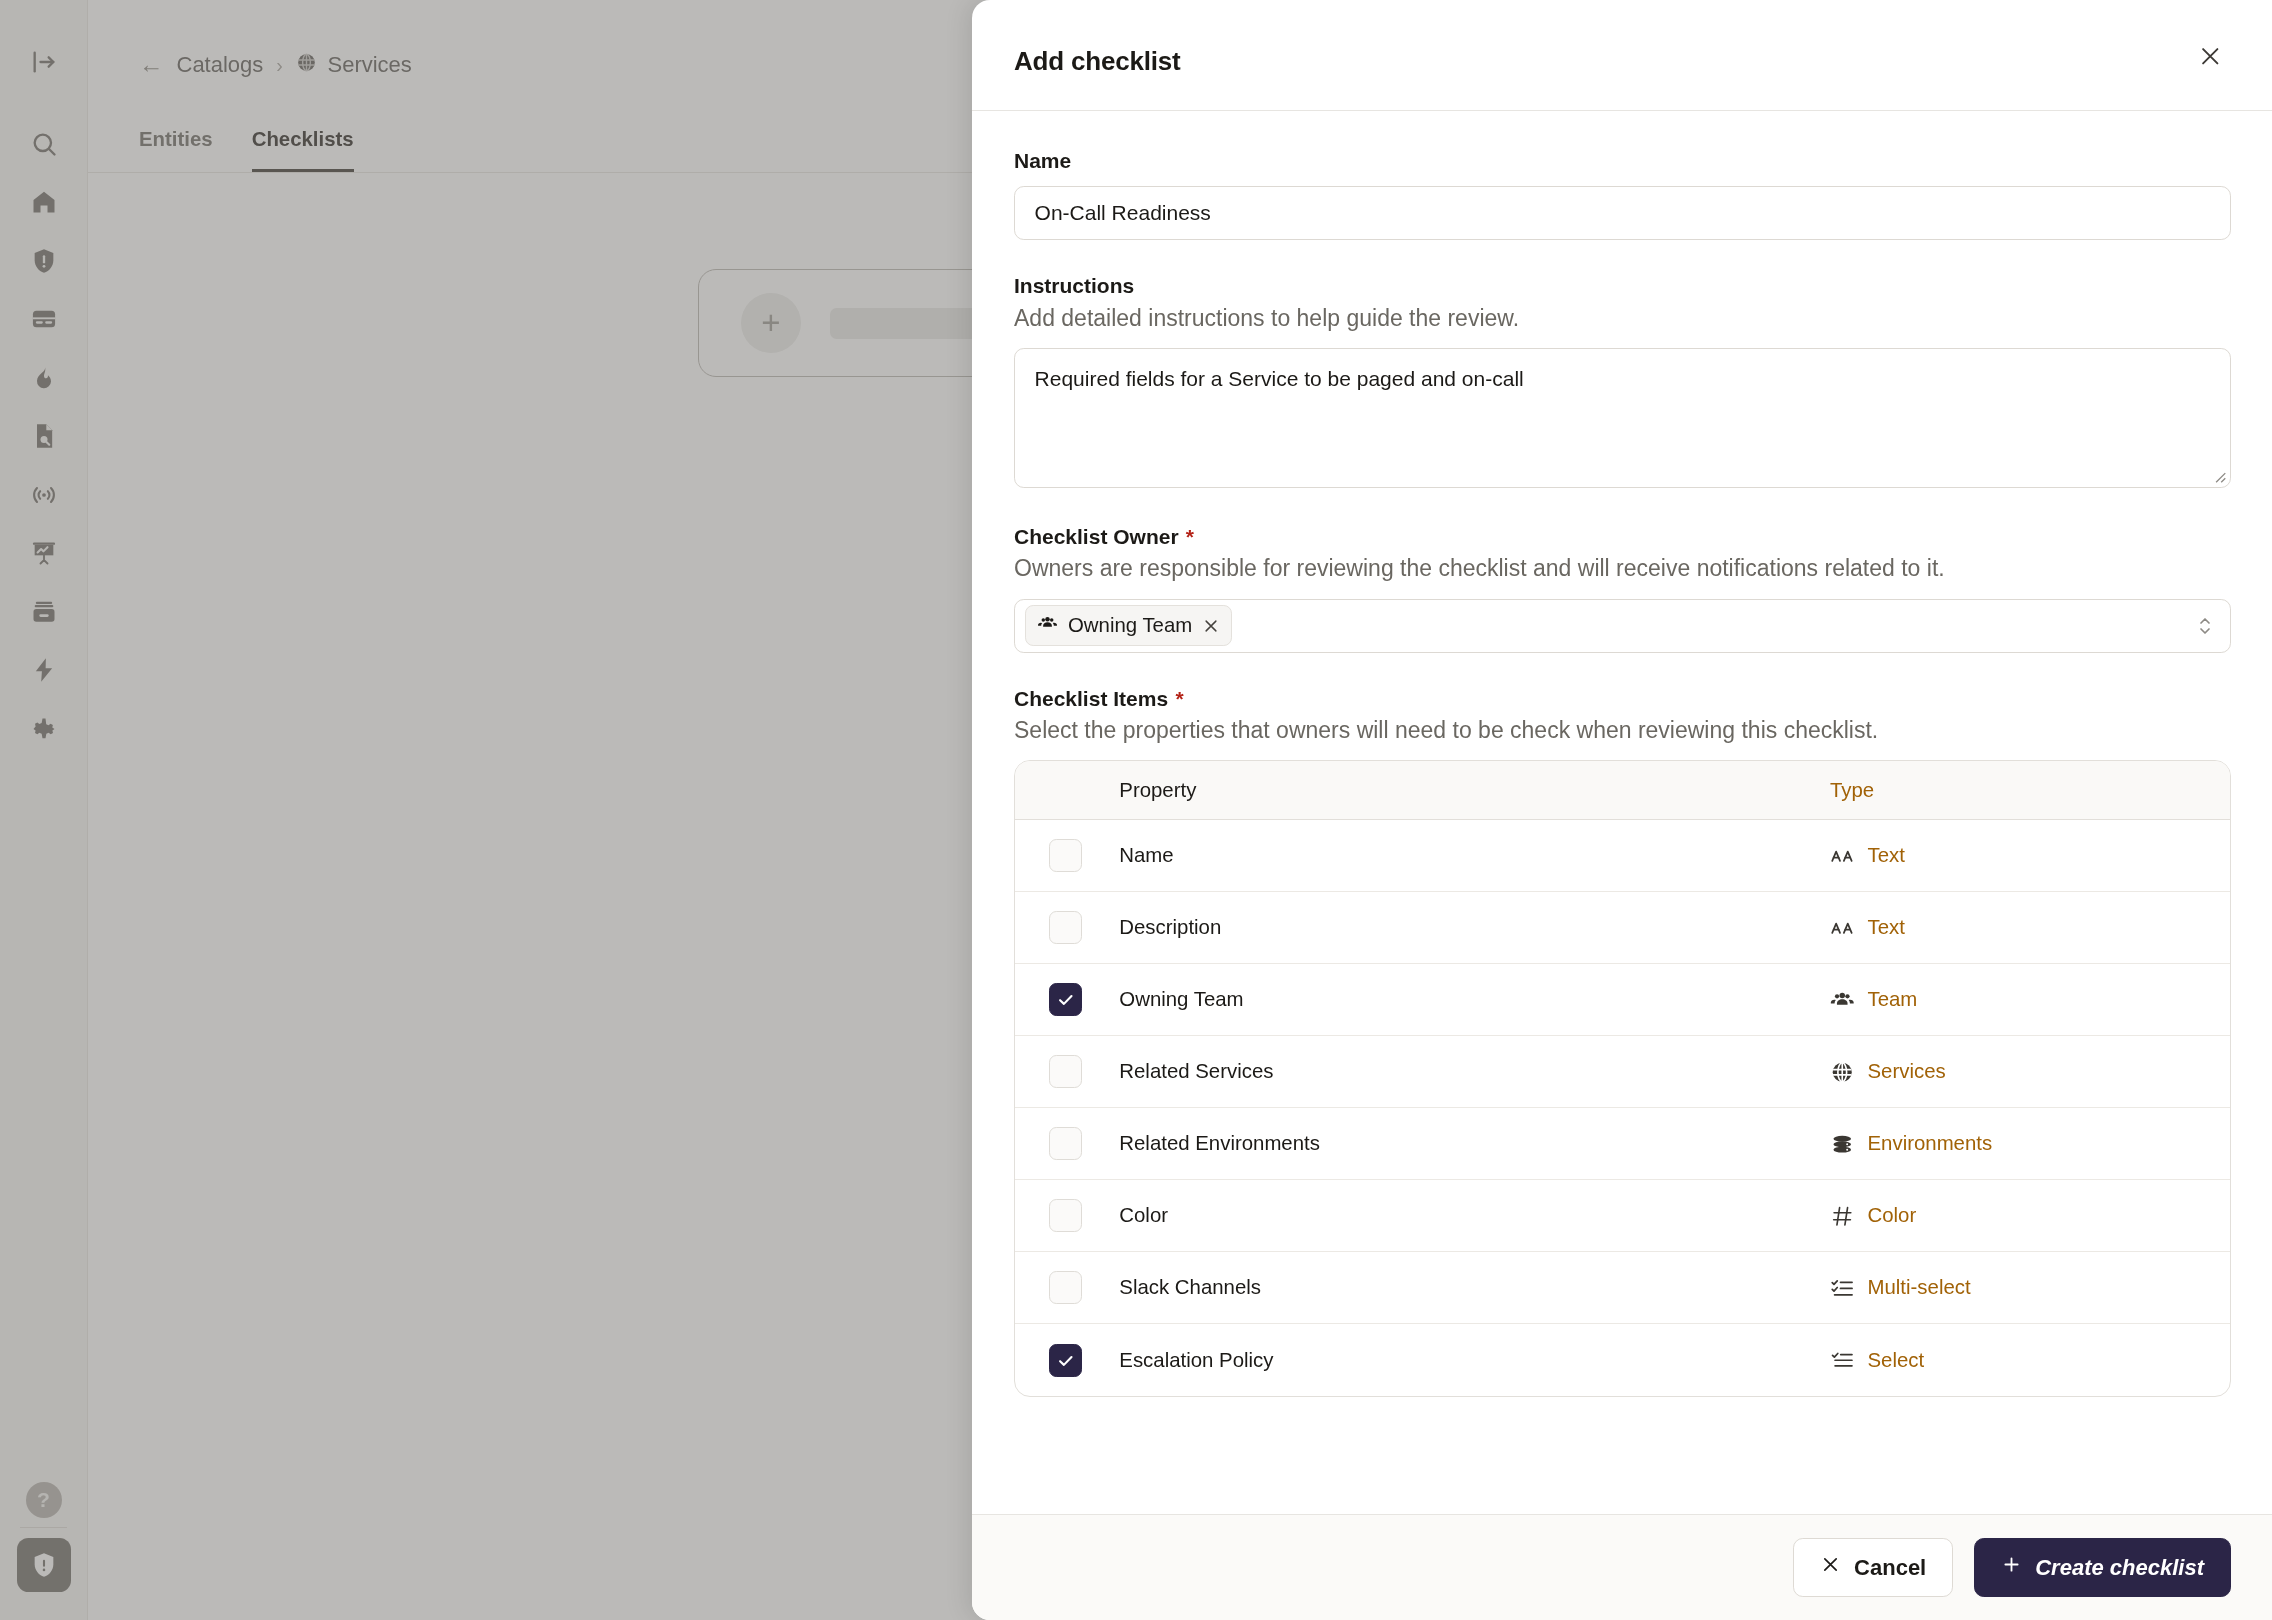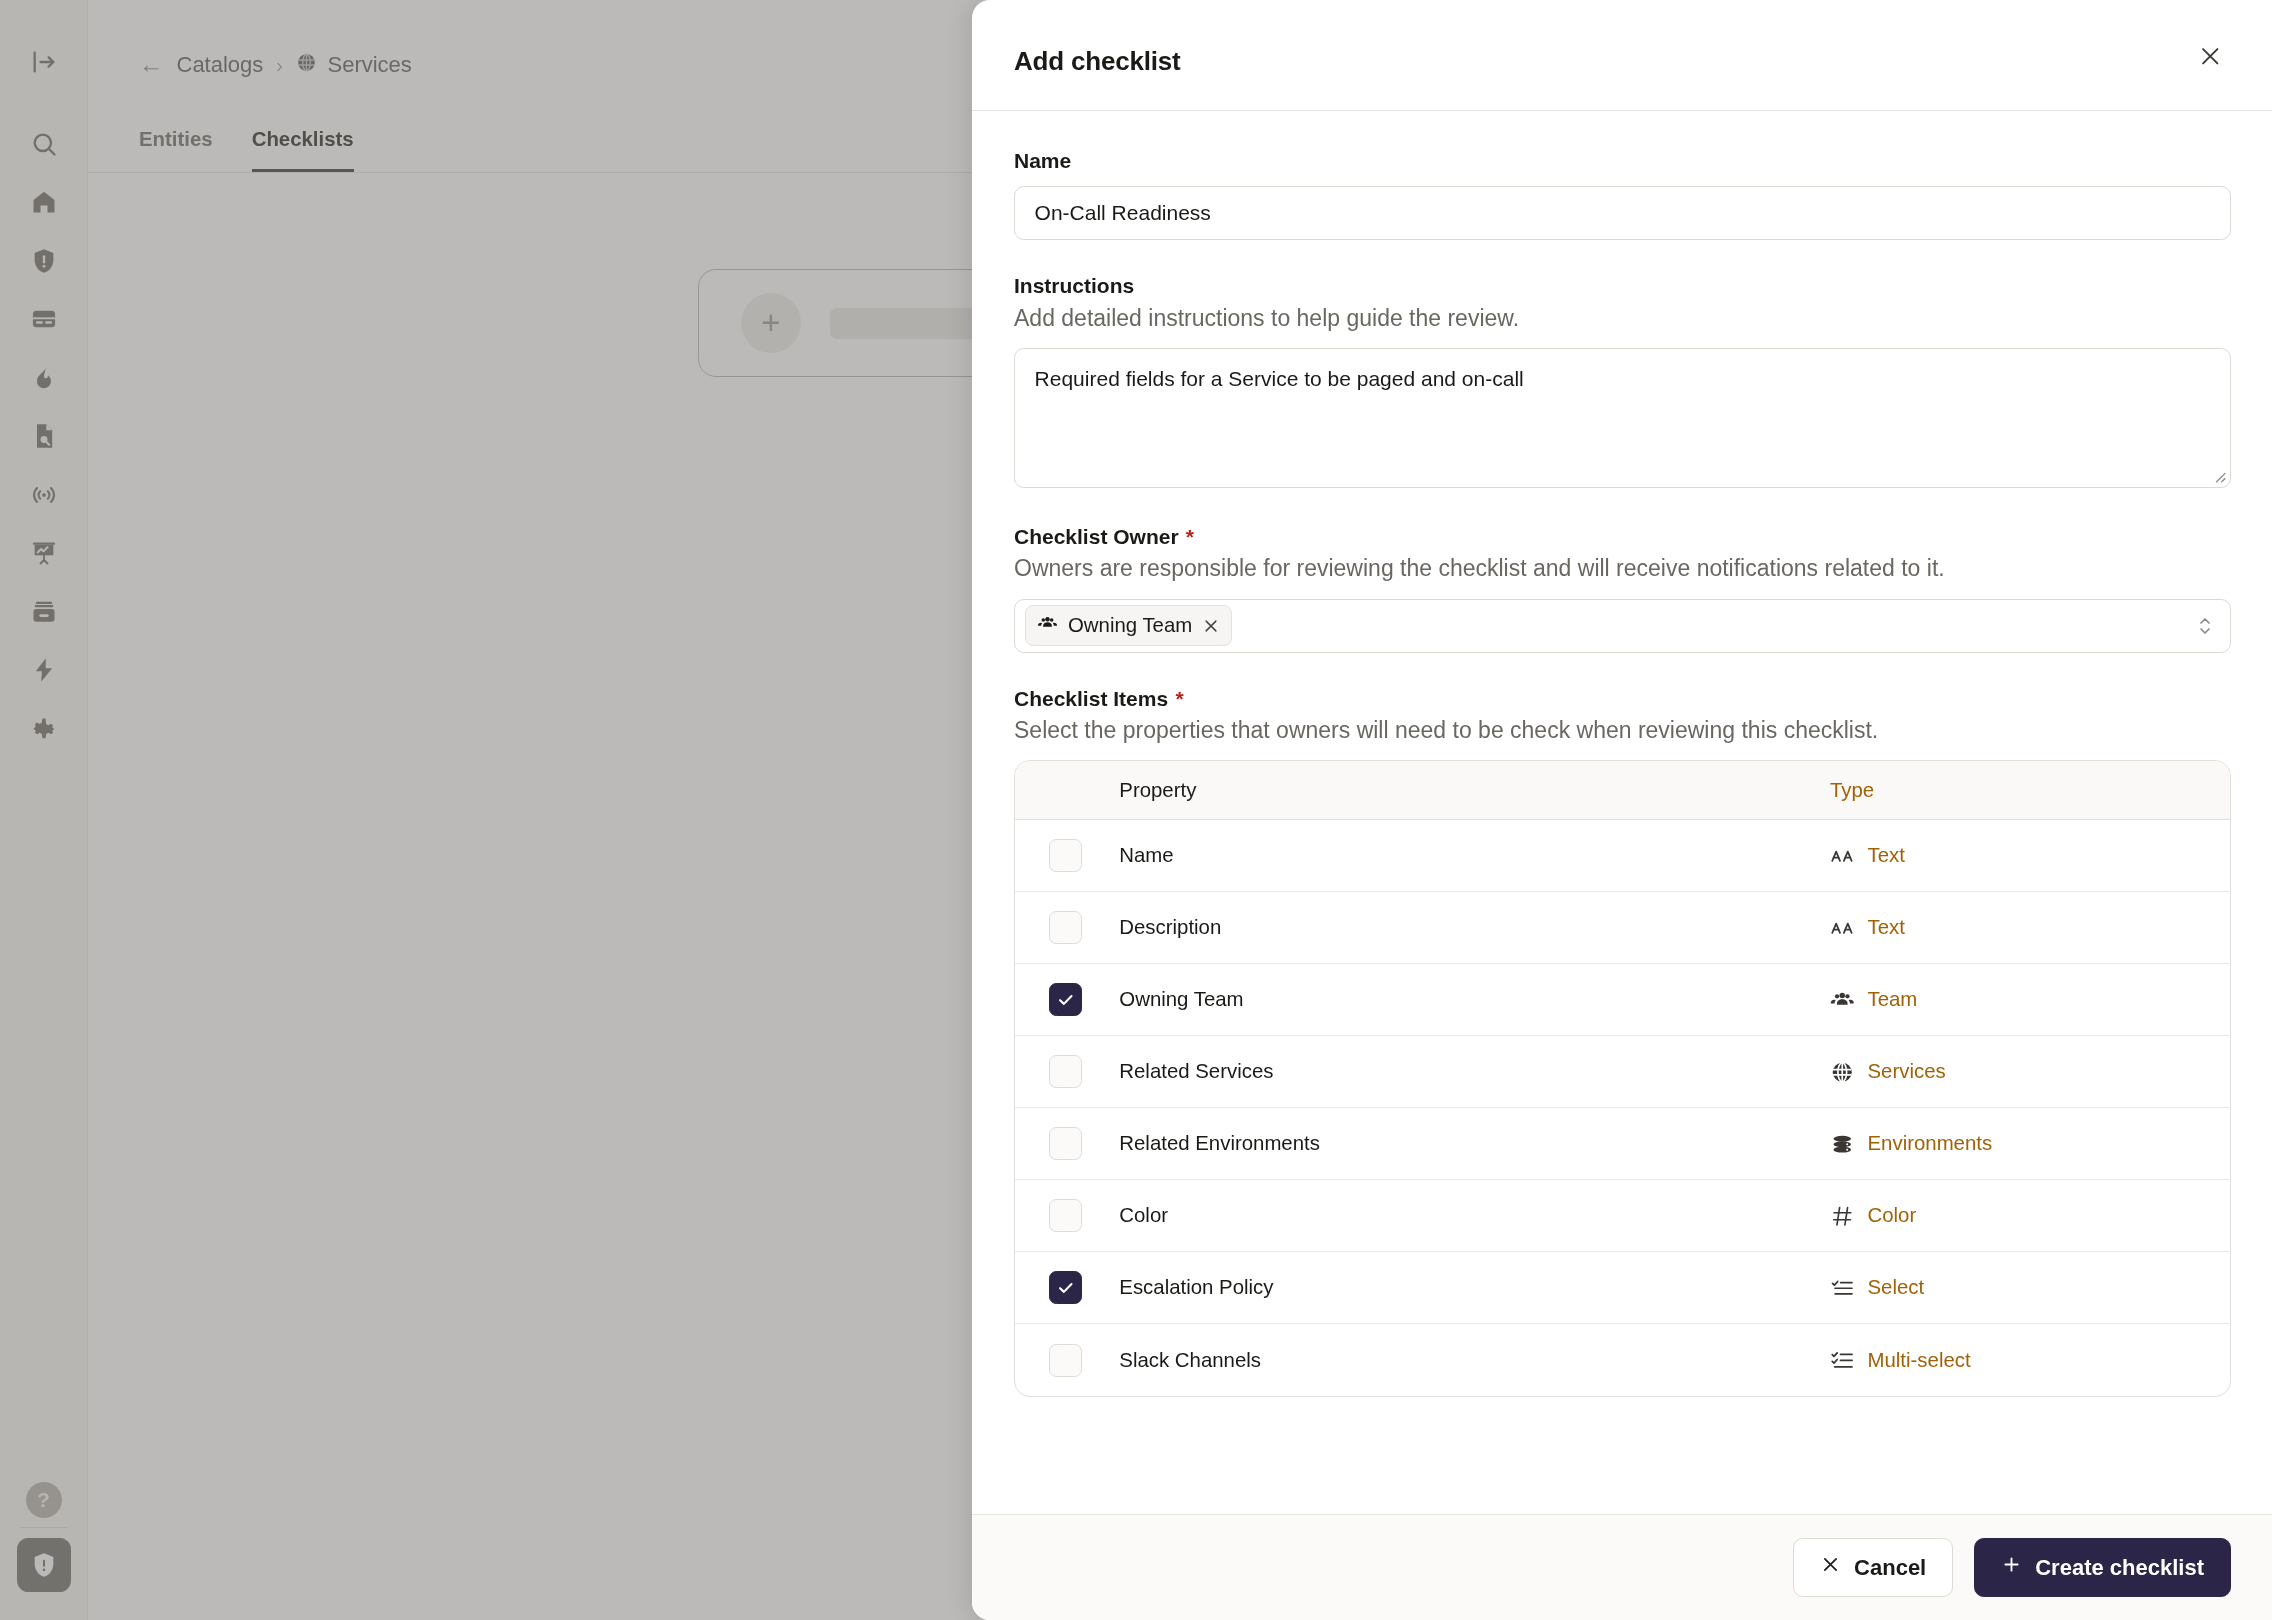--- a/index.html
+++ b/index.html
@@ -201,21 +201,21 @@
     padding: 23px 42px;
     display: flex; justify-content: flex-end; align-items: center; gap: 21px;
   }
   .btn {
     display:inline-flex; align-items:center; gap:13px;
     height: 59px; padding: 0 26px;
     border-radius: 9.8px; font-size: 22px; font-weight: bold;
     cursor: pointer;
   }
   .btn-cancel { background:#fff; border:0.8px solid #dedad4; color:#1c1a17; }
-  .btn-primary { background:#2b2547; border:0.8px solid #2b2547; color:#ffffff; }
+  .btn-primary { background:#2b2547; border:0.8px solid #2b2547; color:#ffffff;font-style:italic; }
 </style>
 </head>
 <body>
 
 <div id="app-backdrop">
 
   <nav class="rail">
     <div class="rail-icon">
       <svg width="28" height="28" viewBox="0 0 24 24" fill="none" stroke="currentColor" stroke-width="2" stroke-linecap="round" stroke-linejoin="round">
           <path d="M4 4v16"></path>
@@ -525,55 +525,55 @@
                   <svg width="24.5" height="24.5" viewBox="0 0 24 24" fill="none" stroke="currentColor" stroke-width="1.6" stroke-linecap="round">
                     <path d="M9.4 3.5 6.8 20.5M17.2 3.5 14.6 20.5"></path>
                     <path d="M4 8.6h16.4M3.6 15.4H20"></path>
                   </svg>
                 </span>
                 <span>Color</span>
               </div>
             </div>
             <div class="tr">
               <div class="c-check">
-                <div class="cbox checked">
-                  <svg width="19.6" height="19.6" viewBox="0 0 24 24" fill="none" stroke="#ffffff" stroke-width="2.6" stroke-linecap="round" stroke-linejoin="round">
-                    <path d="M5 12.5 9.7 17 19 7.4"></path>
-                  </svg>
-                </div>
-              </div>
-              <div class="c-prop">Escalation Policy</div>
-              <div class="c-type">
-                <span class="type-icon">
-                  <svg width="24.5" height="24.5" viewBox="0 0 24 24" fill="none" stroke="currentColor" stroke-width="1.7" stroke-linecap="round" stroke-linejoin="round">
-                    <path d="M2.5 7.2 4.3 9 7.6 5.4"></path>
-                    <path d="M10.5 6.4H21.5"></path>
-                    <path d="M5 12h16.5"></path>
-                    <path d="M5 17.4h16.5"></path>
-                  </svg>
-                </span>
-                <span>Select</span>
-              </div>
-            </div>
-            <div class="tr">
-              <div class="c-check">
                 <div class="cbox"></div>
               </div>
               <div class="c-prop">Slack Channels</div>
               <div class="c-type">
                 <span class="type-icon">
                   <svg width="24.5" height="24.5" viewBox="0 0 24 24" fill="none" stroke="currentColor" stroke-width="1.7" stroke-linecap="round" stroke-linejoin="round">
                     <path d="M2.2 6.5 3.9 8.2 7.1 4.7"></path>
                     <path d="M2.2 13.1 3.9 14.8 7.1 11.3"></path>
                     <path d="M10.3 6.2H21.6"></path>
                     <path d="M10.3 12.2H21.6"></path>
                     <path d="M4.5 18.4H21.6"></path>
                   </svg>
                 </span>
                 <span>Multi-select</span>
+              </div>
+            </div>
+            <div class="tr">
+              <div class="c-check">
+                <div class="cbox checked">
+                  <svg width="19.6" height="19.6" viewBox="0 0 24 24" fill="none" stroke="#ffffff" stroke-width="2.6" stroke-linecap="round" stroke-linejoin="round">
+                    <path d="M5 12.5 9.7 17 19 7.4"></path>
+                  </svg>
+                </div>
+              </div>
+              <div class="c-prop">Escalation Policy</div>
+              <div class="c-type">
+                <span class="type-icon">
+                  <svg width="24.5" height="24.5" viewBox="0 0 24 24" fill="none" stroke="currentColor" stroke-width="1.7" stroke-linecap="round" stroke-linejoin="round">
+                    <path d="M2.5 7.2 4.3 9 7.6 5.4"></path>
+                    <path d="M10.5 6.4H21.5"></path>
+                    <path d="M5 12h16.5"></path>
+                    <path d="M5 17.4h16.5"></path>
+                  </svg>
+                </span>
+                <span>Select</span>
               </div>
             </div>
           </div>
       </div>
     </div>
   </div>
 
   <div class="modal-footer">
     <div class="btn btn-cancel">
       <span>

